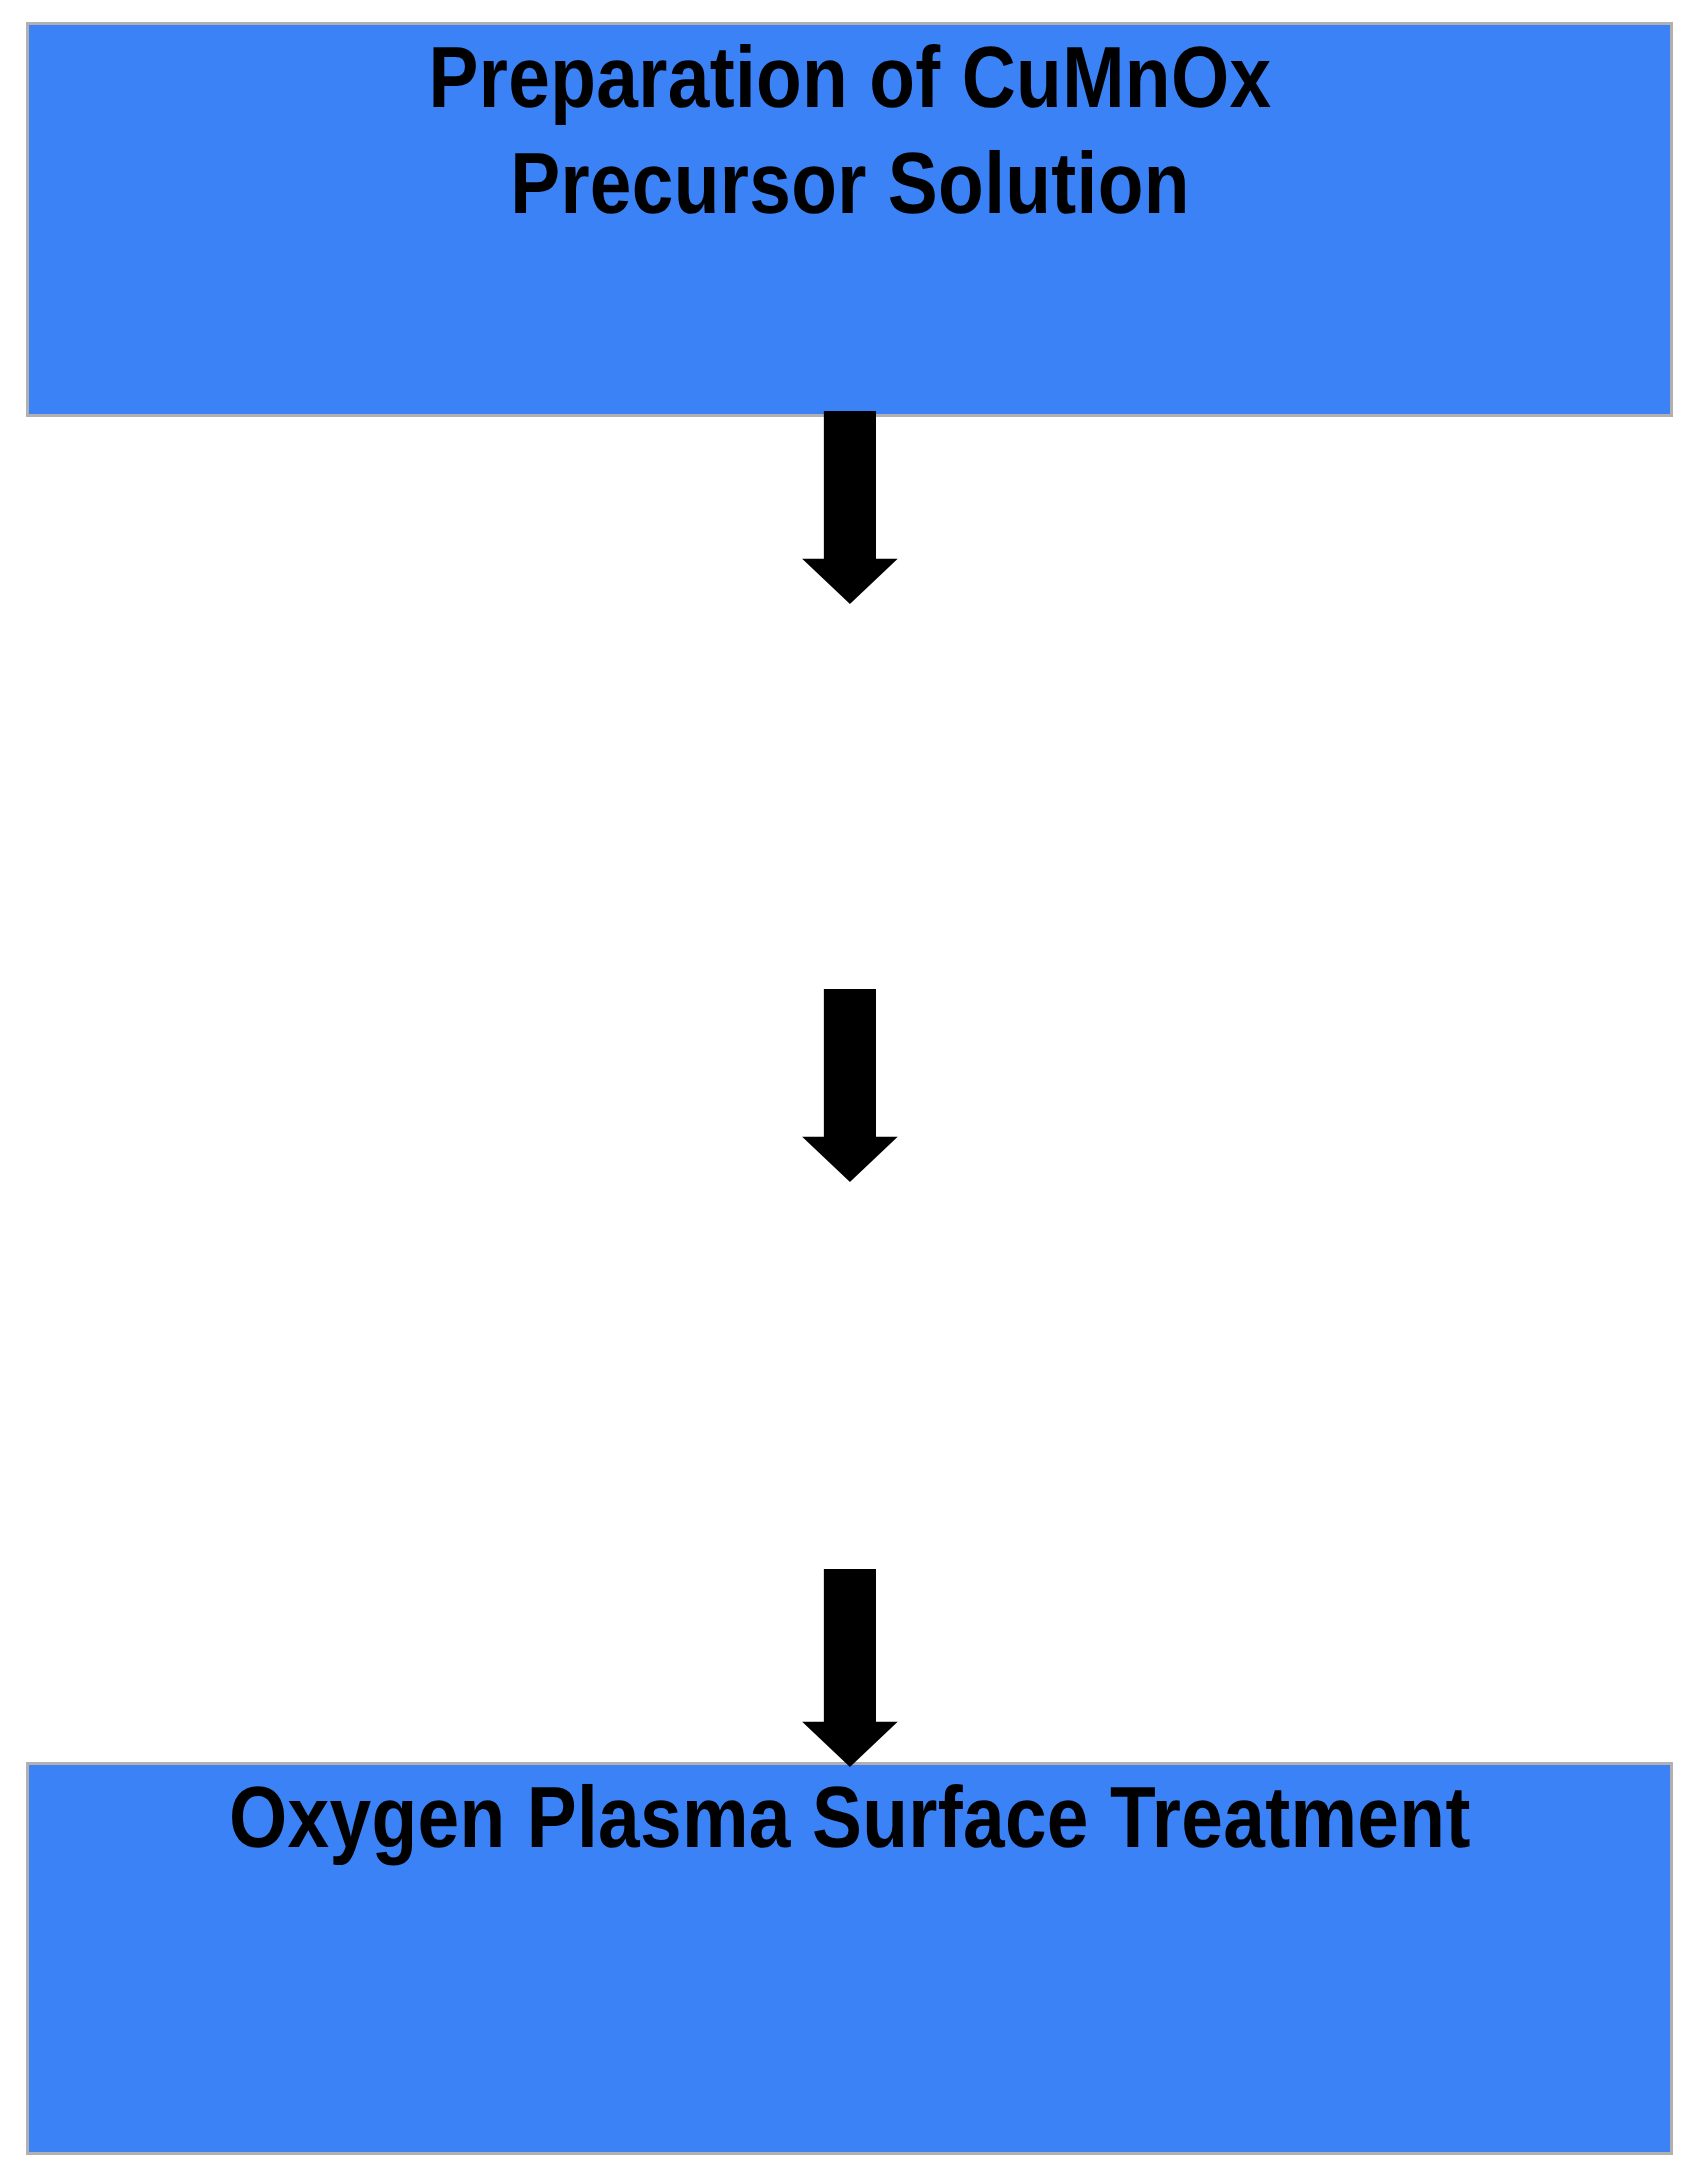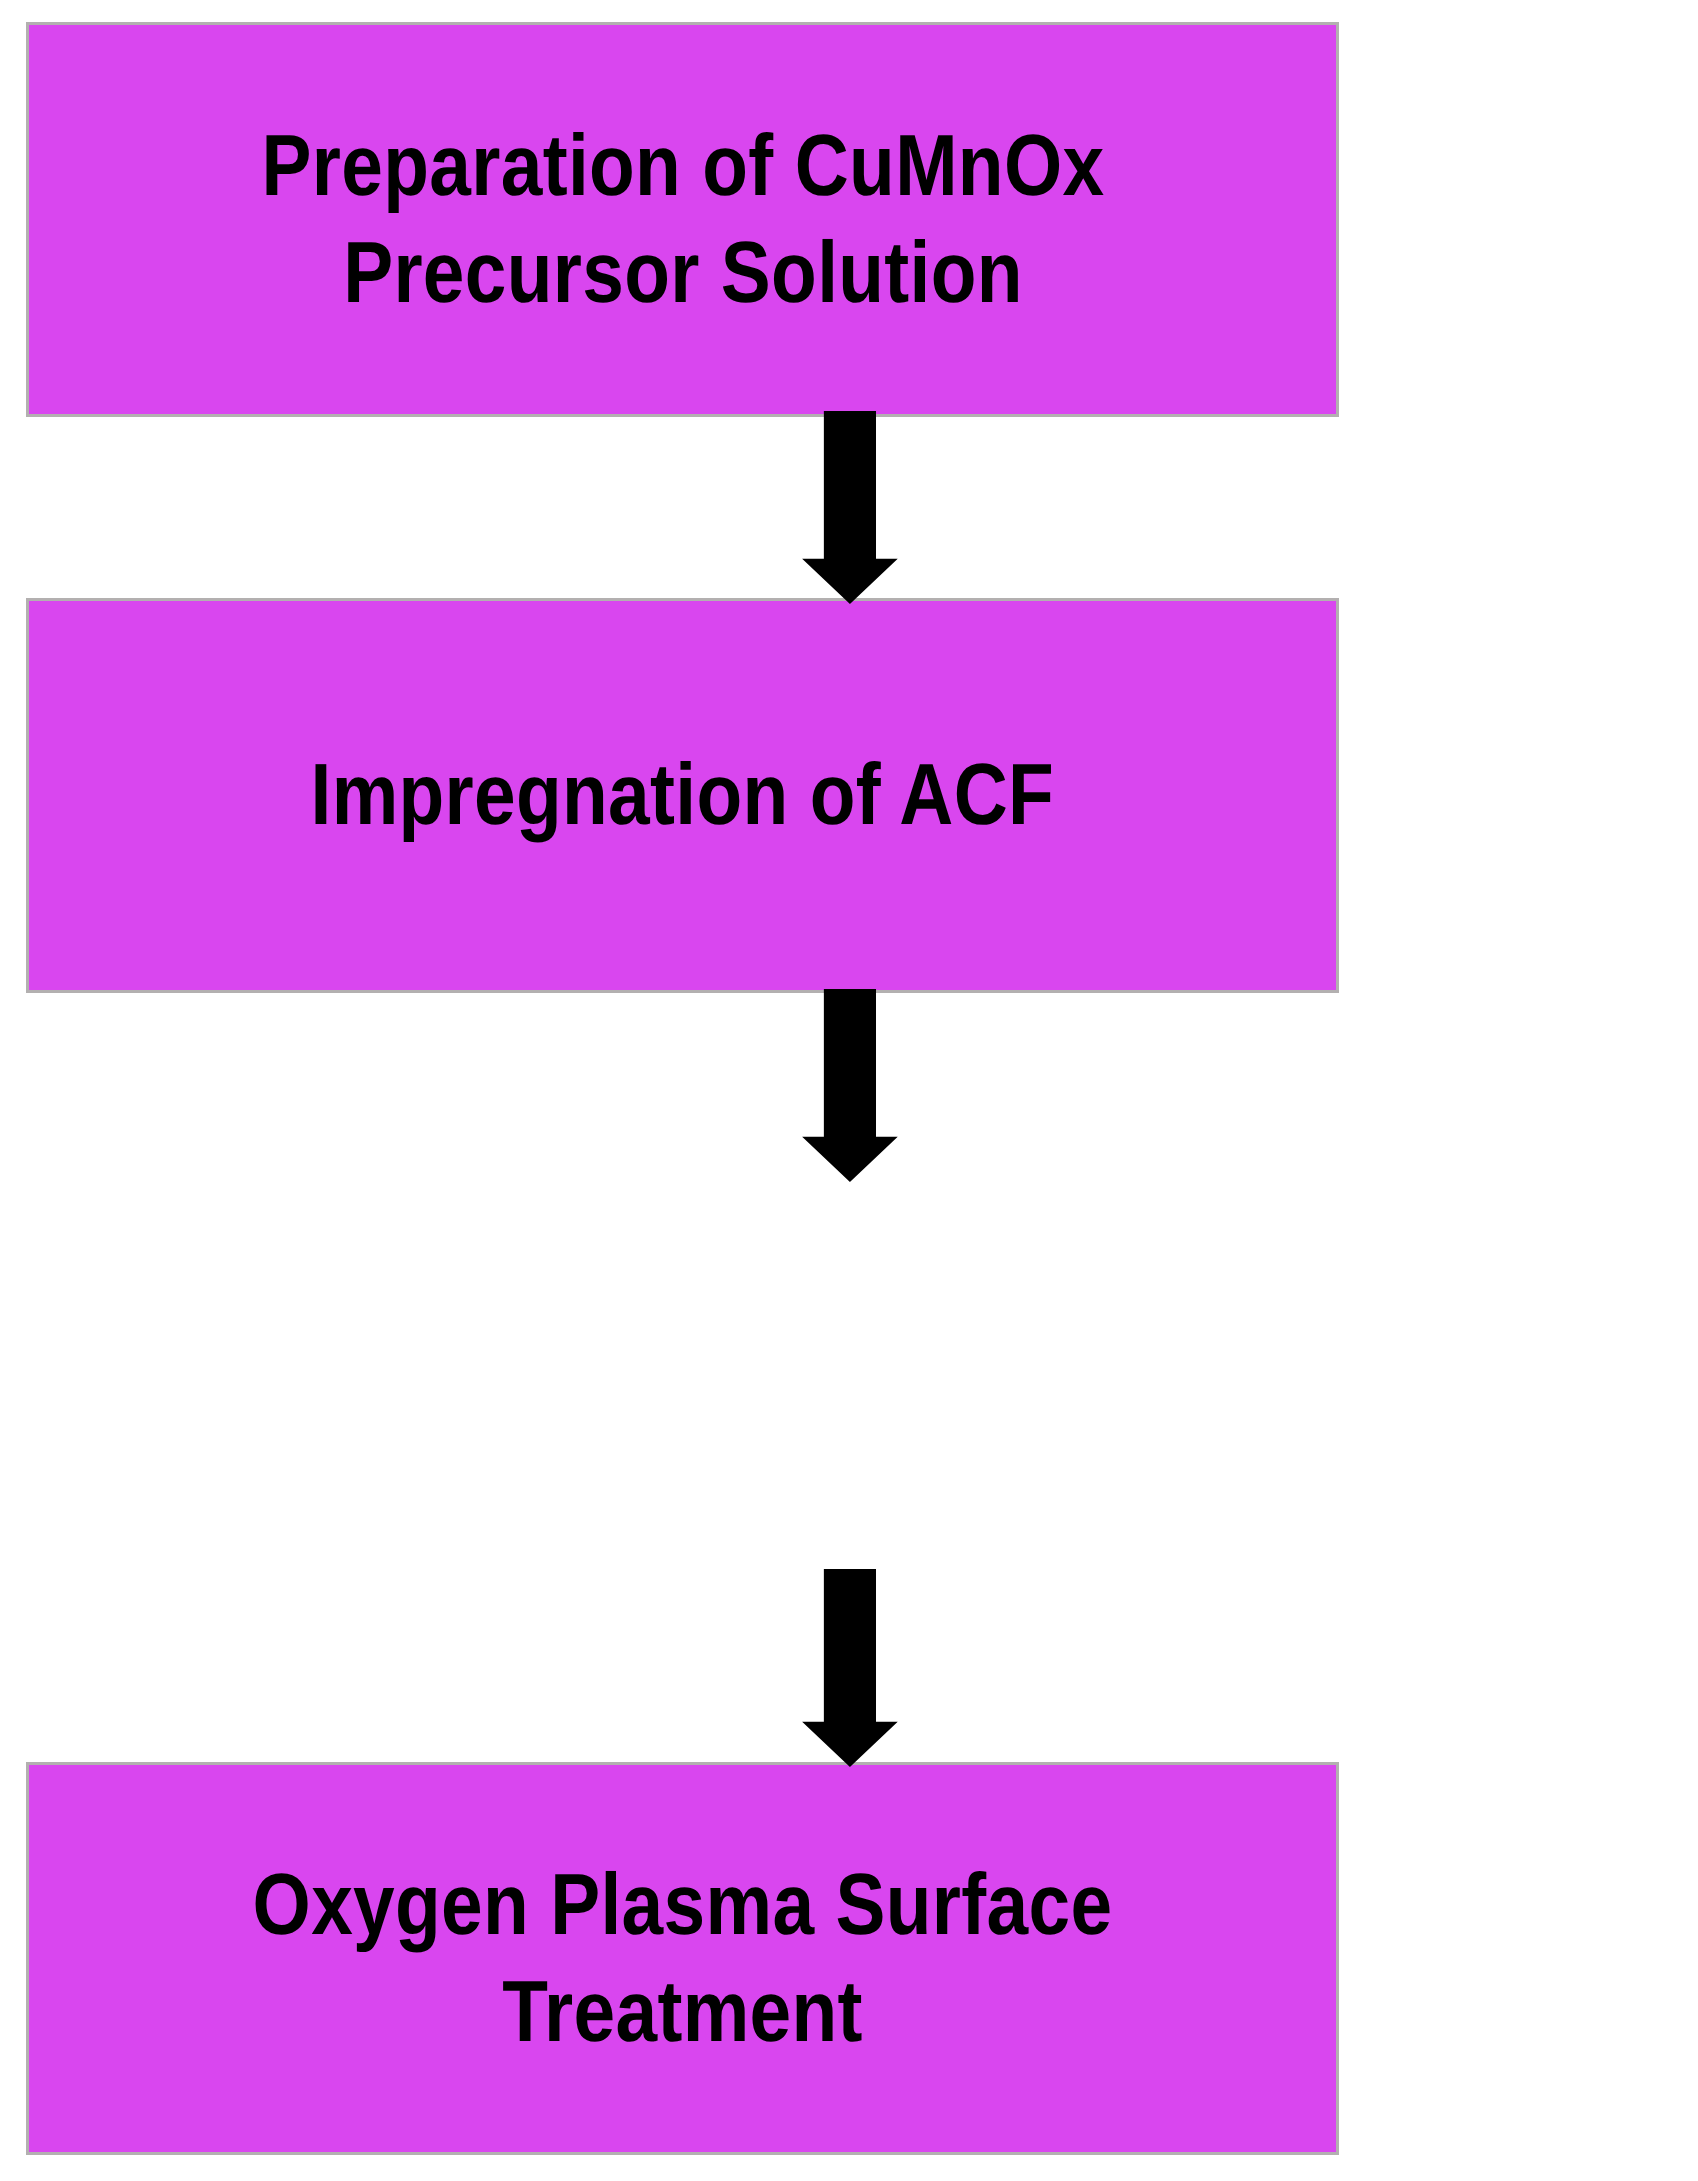--- a/index.html
+++ b/index.html
@@ -17,26 +17,26 @@
     width: 1699px;
     height: 2181px;
     background: #ffffff;
     overflow: hidden;
   }
 
   
   .process-box {
     position: absolute;
     left: 26px;
-    width: 1313px;               
+    width: 1647px;               
     box-sizing: border-box;
-    background: #d946ef;
+    background: #3b82f6;
     border: 3.5px solid #b3b0b0;
     display: flex;
-    align-items: center;
+    align-items: flex-start;
     justify-content: center;
     text-align: center;
     z-index: 1;
   }
 
   .process-box-label {
     color: #000000;
     font-weight: 700;
     font-size: 87px;
     line-height: 1.22;
@@ -79,23 +79,20 @@
     <span class="process-box-label">Preparation of CuMnOx
 Precursor Solution</span>
   </div>
 
   <div class="connector-arrow" id="arrow-1">
     <svg viewBox="0 0 1955 222" preserveAspectRatio="none">
       <polygon points="948,0 1008,0 1008,170 1033,170 978,222 923,170 948,170" fill="#000000"></polygon>
     </svg>
   </div>
 
-  <div class="process-box" id="box-step-2">
-    <span class="process-box-label">Impregnation of ACF</span>
-  </div>
 
   <div class="connector-arrow" id="arrow-2">
     <svg viewBox="0 0 1955 222" preserveAspectRatio="none">
       <polygon points="948,0 1008,0 1008,170 1033,170 978,222 923,170 948,170" fill="#000000"></polygon>
     </svg>
   </div>
 
 
   <div class="connector-arrow" id="arrow-3">
     <svg viewBox="0 0 1955 228" preserveAspectRatio="none">

